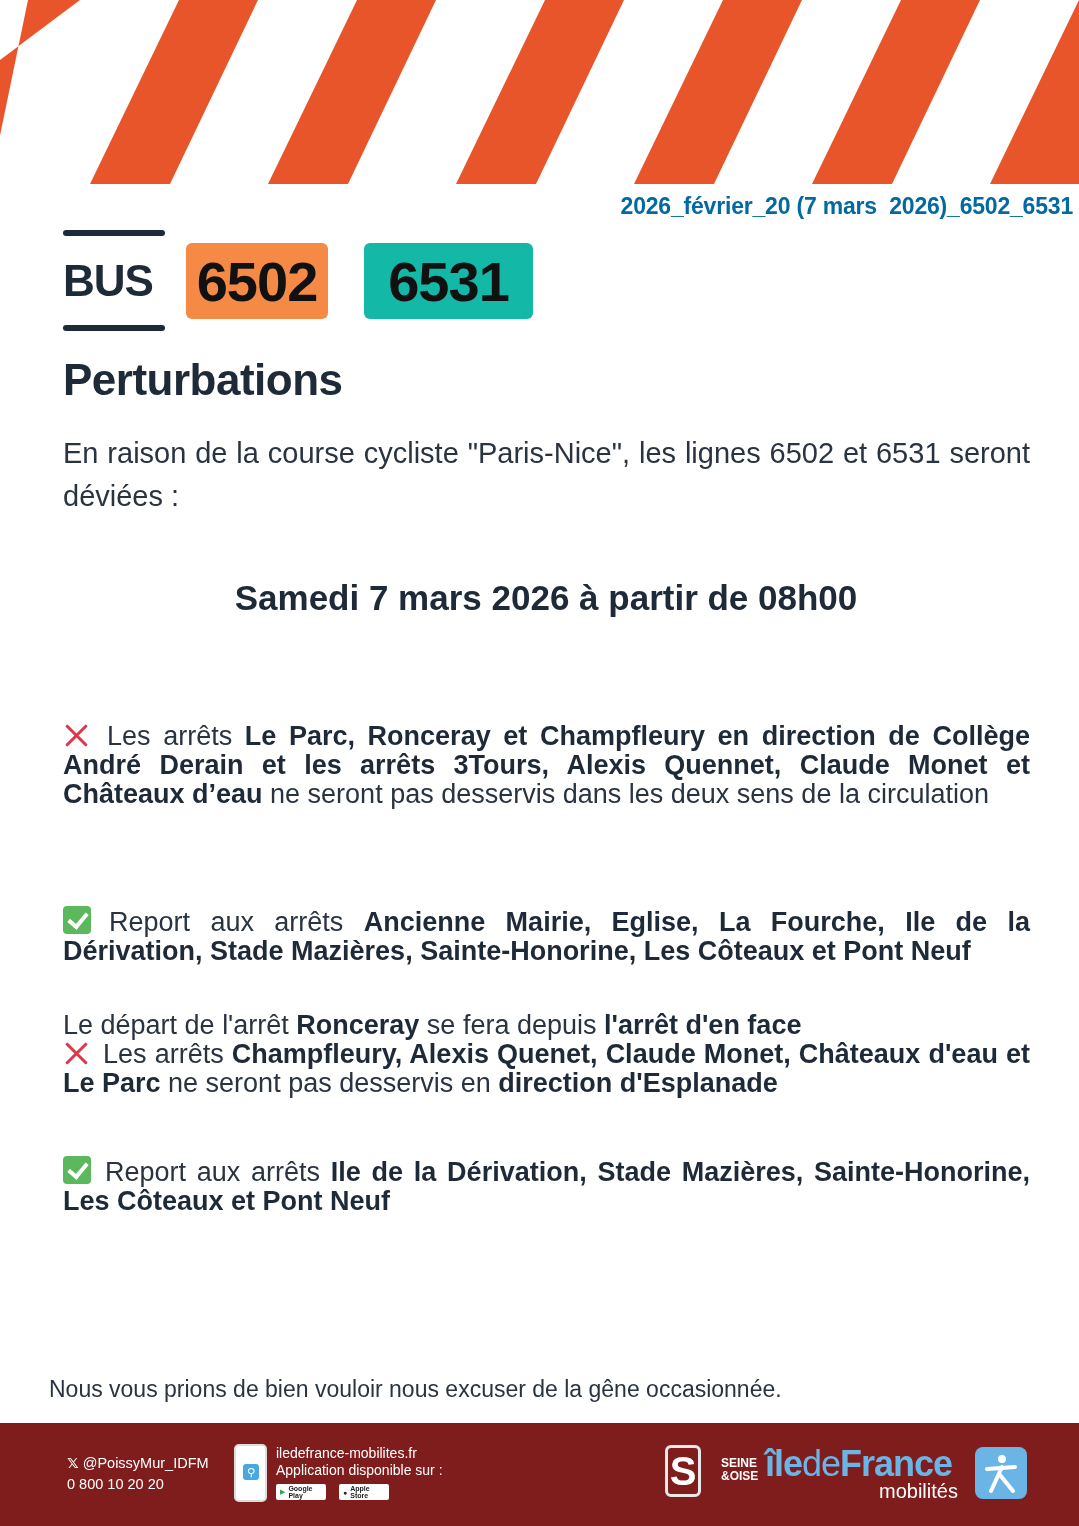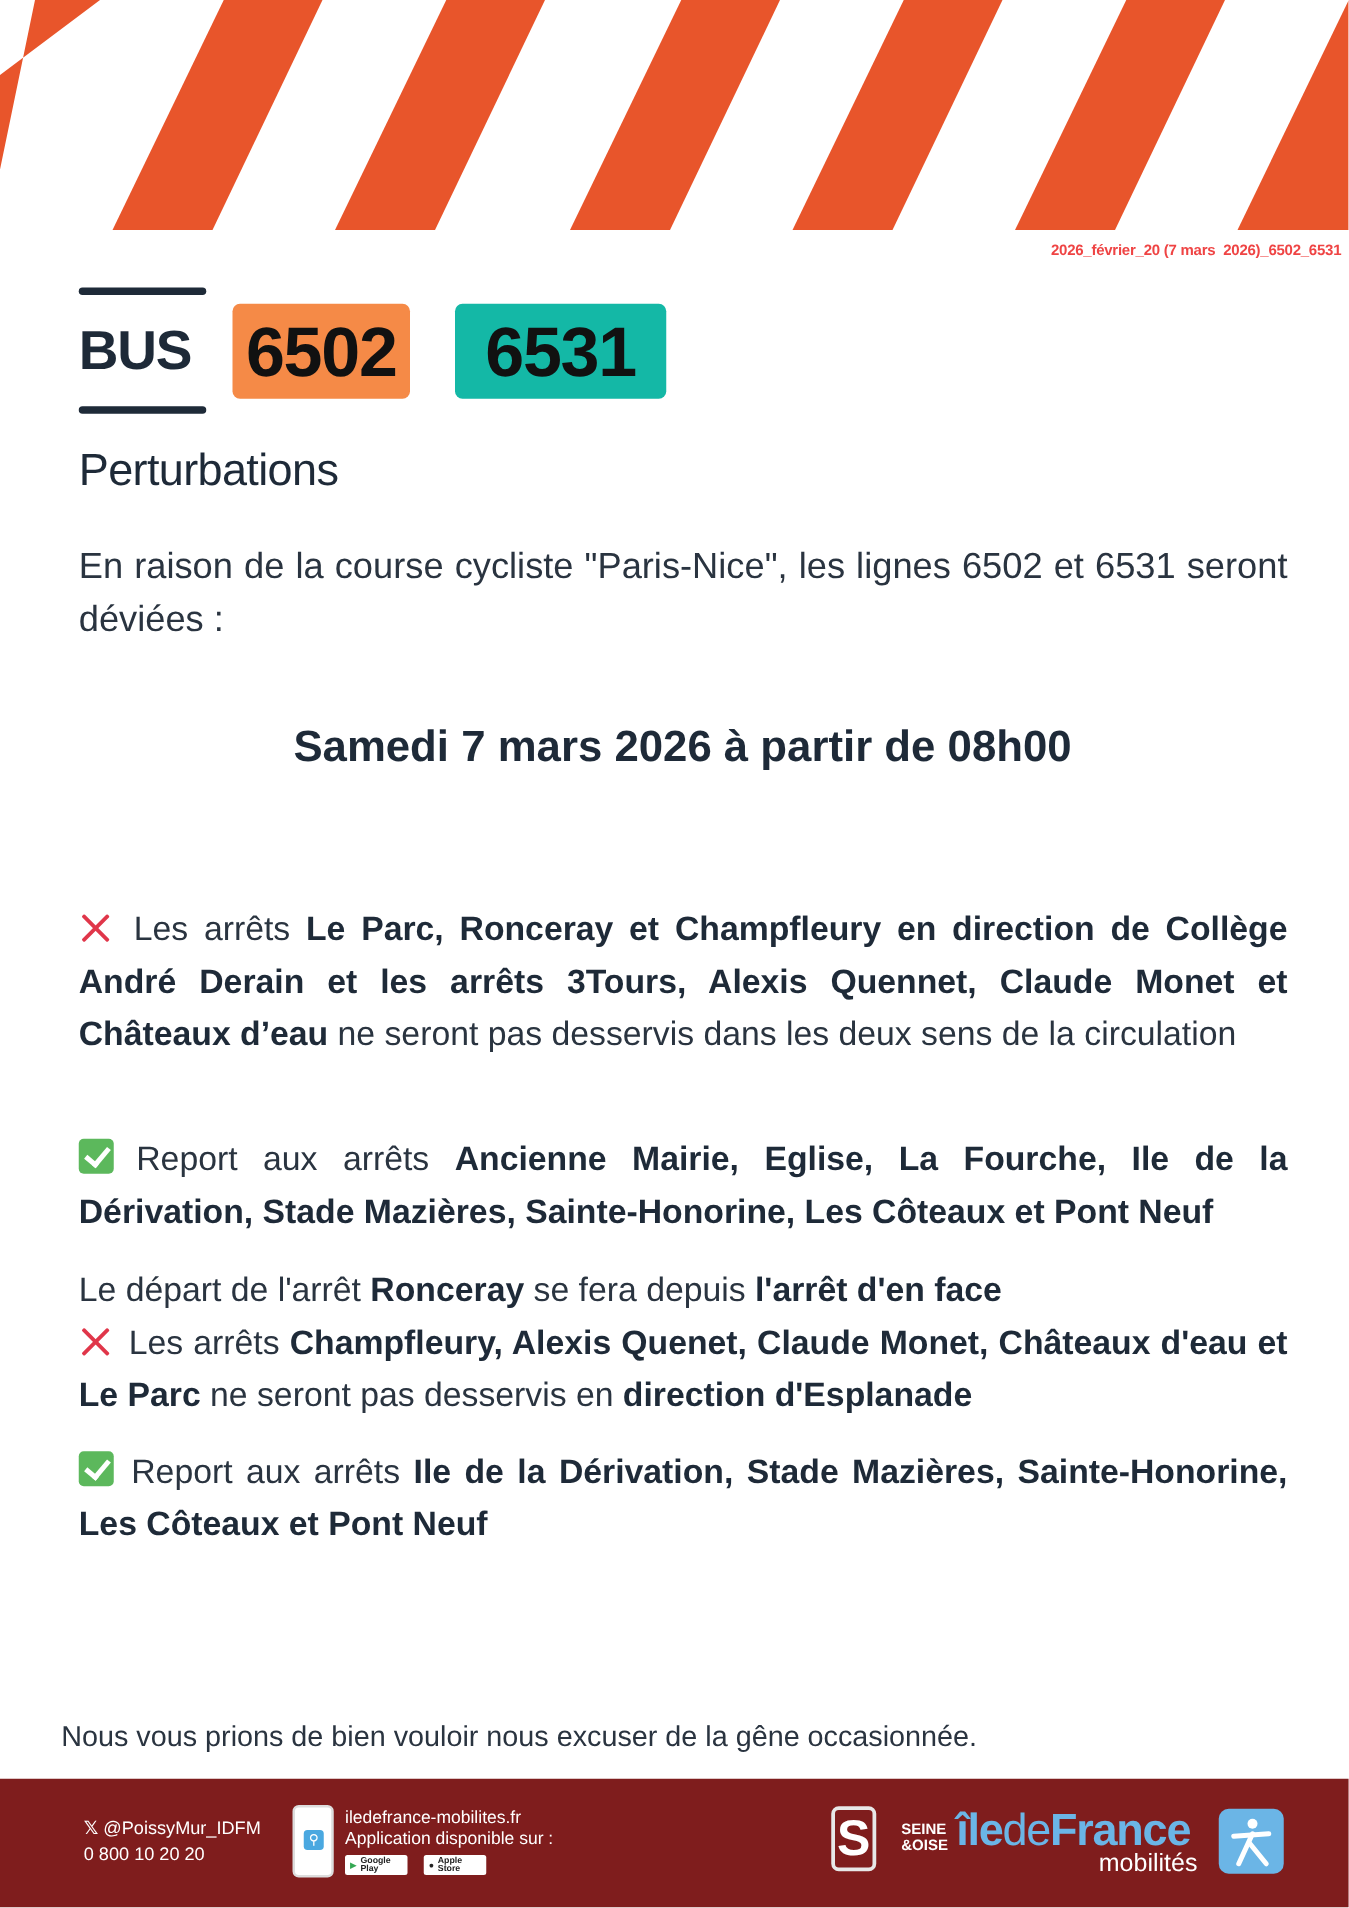--- a/index.html
+++ b/index.html
@@ -7,21 +7,21 @@
   body { position: relative; font-family: "Liberation Sans", "DejaVu Sans", sans-serif; color: #1e2a38; }
 
   .stripes {
     position: absolute; left: 0; top: 0; width: 1079px; height: 184px; overflow: hidden;
     background: #ffffff;
   }
   .stripes svg { display: block; }
 
   .doc-ref {
     position: absolute; right: 6px; top: 193px;
-    font-size: 12px; font-weight: bold; color: #ef4444; letter-spacing: -0.2px;
+    font-size: 23px; font-weight: bold; color: #0369a1; letter-spacing: -0.2px;
     white-space: pre;
   }
 
   .bus-block { position: absolute; left: 63px; top: 230px; width: 102px; height: 102px; }
   .bus-bar { position: absolute; left: 0; width: 102px; height: 6px; background: #1e2a38; border-radius: 3px; }
   .bus-bar.top { top: 0; }
   .bus-bar.bottom { top: 95px; }
   .bus-label {
     position: absolute; left: 0; top: 26px; width: 102px; text-align: left;
     font-size: 44px; font-weight: bold; color: #1e2a38; letter-spacing: -1px;
@@ -30,36 +30,36 @@
   .line-badge {
     position: absolute; top: 243px; height: 76px; border-radius: 6px;
     display: flex; align-items: center; justify-content: center;
     font-size: 56px; font-weight: bold; color: #111111; letter-spacing: -1px;
   }
   .line-badge.l1 { left: 186px; width: 142px; }
   .line-badge.l2 { left: 364px; width: 169px; }
 
   .title {
     position: absolute; left: 63px; top: 355px;
-    font-size: 36px; font-weight: normal; color: #1e2a38; letter-spacing: -0.5px;
+    font-size: 44px; font-weight: bold; color: #1e2a38; letter-spacing: -0.5px;
   }
 
   .intro {
     position: absolute; left: 63px; top: 432px; width: 967px;
     font-size: 29px; line-height: 43px; color: #2a3440; text-align: justify;
   }
 
   .date-line {
     position: absolute; left: 0; top: 578px; width: 1092px; text-align: center;
     font-size: 35px; font-weight: bold; color: #1e2a38;
   }
 
   .items { position: absolute; left: 63px; top: 722px; width: 967px; }
   .item {
-    font-size: 27px; line-height: 42px; color: #2a3440; text-align: justify;
+    font-size: 27px; line-height: 29px; color: #2a3440; text-align: justify;
     text-align-last: left;
   }
   .item b { color: #1e2a38; }
   .item .icon { display: inline-block; vertical-align: -3px; margin-right: 18px; }
   .item.i1 { position: absolute; top: 0; }
   .item.i2 { position: absolute; top: 184px; }
   .item.i3 { position: absolute; top: 289px; }
   .item.i4 { position: absolute; top: 434px; }
 
   .x-icon { width: 26px; height: 26px; position: relative; }

